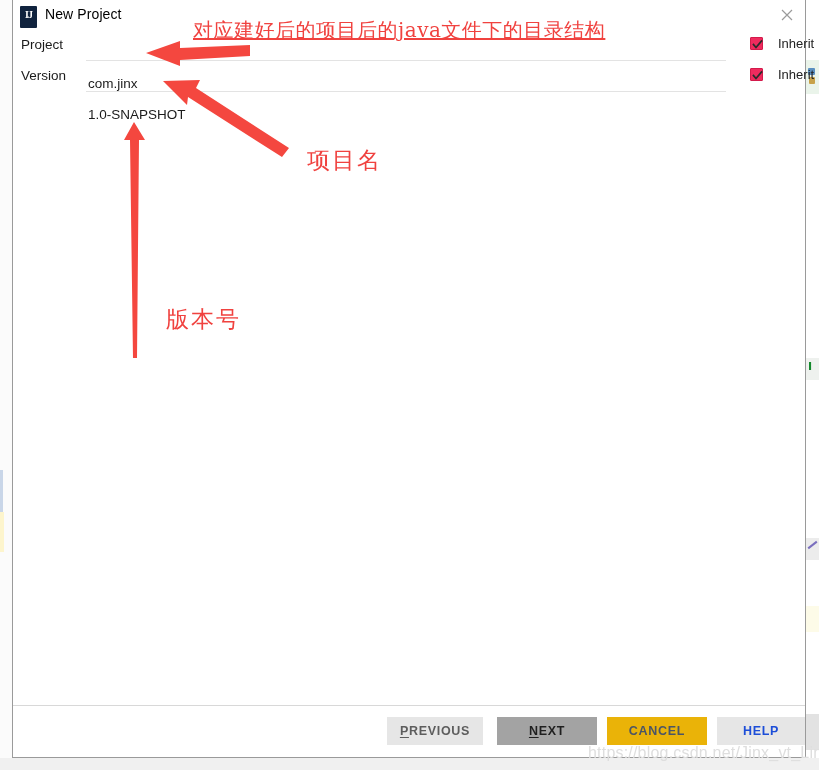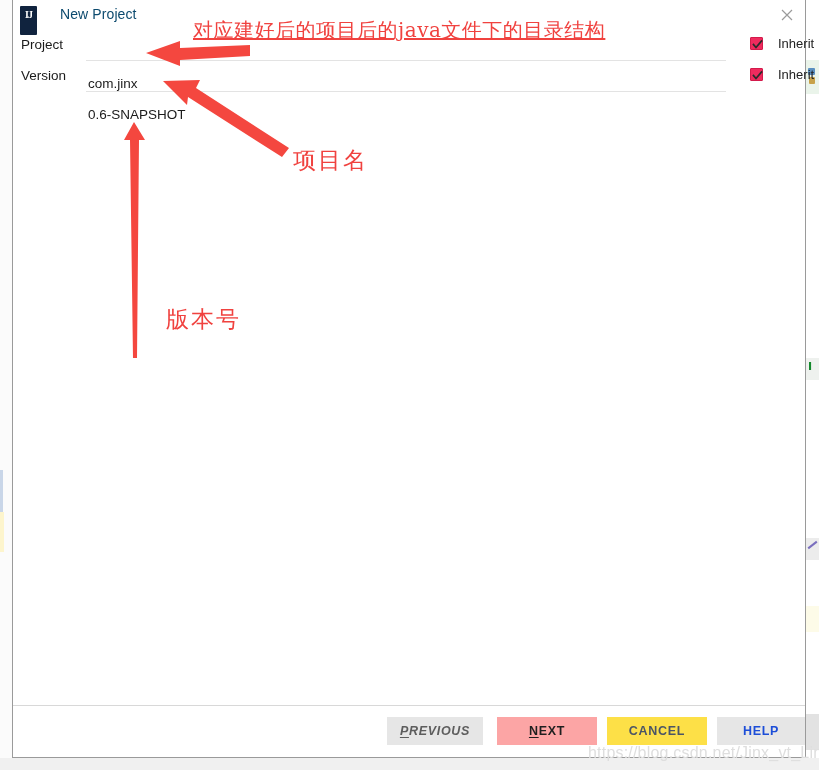--- a/index.html
+++ b/index.html
@@ -80,42 +80,42 @@
   .titlebar {
     position: relative;
     height: 30px;
     background: #ffffff;
   }
   .ij-logo {
     position: absolute;
     left: 7px;
     top: 6px;
     width: 17px;
-    height: 29px;
+    height: 22px;
     background: #10233e;
     border-radius: 1px;
   }
   .ij-logo-inner {
     position: absolute;
     left: 3px; top: 3px;
     width: 11px; height: 11px;
     color: #ffffff;
     font-family: "Liberation Serif", serif;
     font-size: 10px;
     font-weight: bold;
     line-height: 11px;
     text-align: center;
     letter-spacing: -1px;
   }
   .title-text {
     position: absolute;
-    left: 47px;
+    left: 32px;
     top: 6px;
     font-size: 14px;
-    color: #0c4a6e;
+    color: #000000;
     letter-spacing: 0.1px;
   }
   .close-btn {
     position: absolute;
     right: 6px;
     top: 4px;
     width: 24px;
     height: 22px;
     cursor: default;
   }
@@ -183,21 +183,21 @@
 
   
   .anno {
     position: absolute;
     color: #f0423f;
     font-family: "DejaVu Serif", "Liberation Serif", serif;
     white-space: nowrap;
     pointer-events: none;
   }
   #anno-top    { left: 193px; top: 17px;  font-size: 20px; letter-spacing: 0.5px; text-decoration: underline; }
-  #anno-proj   { left: 293px; top: 145px; font-size: 23px; letter-spacing: 2px; }
+  #anno-proj   { left: 307px; top: 145px; font-size: 23px; letter-spacing: 2px; }
   #anno-ver    { left: 166px; top: 304px; font-size: 23px; letter-spacing: 2px; }
 
   #arrows {
     position: absolute;
     left: 0; top: 0;
     width: 819px; height: 770px;
     pointer-events: none;
   }
 
   
@@ -220,23 +220,23 @@
     font-size: 12.5px;
     font-weight: bold;
     letter-spacing: 0.7px;
     color: #3a3a3a;
     cursor: default;
     display: flex;
     align-items: center;
     justify-content: center;
   }
   .btn u { text-decoration: underline; text-underline-offset: 2px; }
-  .btn-prev   { left: 374px; width: 96px; color: #5d5d5d; background: #e6e6e6; font-style: italic; }
-  .btn-next   { left: 484px; width: 100px; color: #1f1f1f; background: #fca5a5; }
-  .btn-cancel { left: 594px; width: 100px; color: #4b5566; background: #fde047; }
+  .btn-prev   { left: 374px; width: 96px; color: #5d5d5d; background: #e6e6e6; }
+  .btn-next   { left: 484px; width: 100px; color: #1f1f1f; background: #a3a3a3; }
+  .btn-cancel { left: 594px; width: 100px; color: #4b5566; background: #eab308; }
   .btn-help   { left: 704px; width: 88px;  color: #1d4ed8; background: #e6e6e6; }
 
   .watermark {
     position: absolute;
     left: 588px;
     top: 744px;
     font-size: 16px;
     color: #dedede;
     font-family: "Liberation Sans", sans-serif;
     letter-spacing: 0.2px;
@@ -294,21 +294,21 @@
               <path d="M1.5 5.5 L4 8.5 L9.5 2" stroke="#2b2b2b" stroke-width="1.7" fill="none" stroke-linecap="square"></path>
             </svg>
           </span>
           <span class="inherit-label">Inherit</span>
         </div>
       </div>
 
 
       <div class="form-row">
         <div class="row-label">Version</div>
-        <div class="row-value">0.6-SNAPSHOT</div>
+        <div class="row-value">1.0-SNAPSHOT</div>
         <div class="row-underline"></div>
         <div class="inherit-box">
           <span class="cb">
             <svg width="11" height="11" viewBox="0 0 11 11" aria-hidden="true">
               <path d="M1.5 5.5 L4 8.5 L9.5 2" stroke="#2b2b2b" stroke-width="1.7" fill="none" stroke-linecap="square"></path>
             </svg>
           </span>
           <span class="inherit-label">Inherit</span>
         </div>
       </div>

